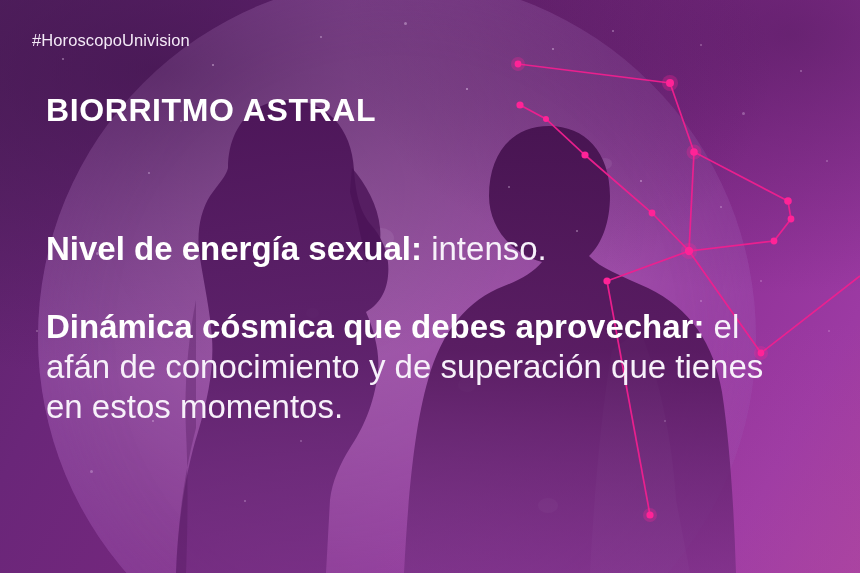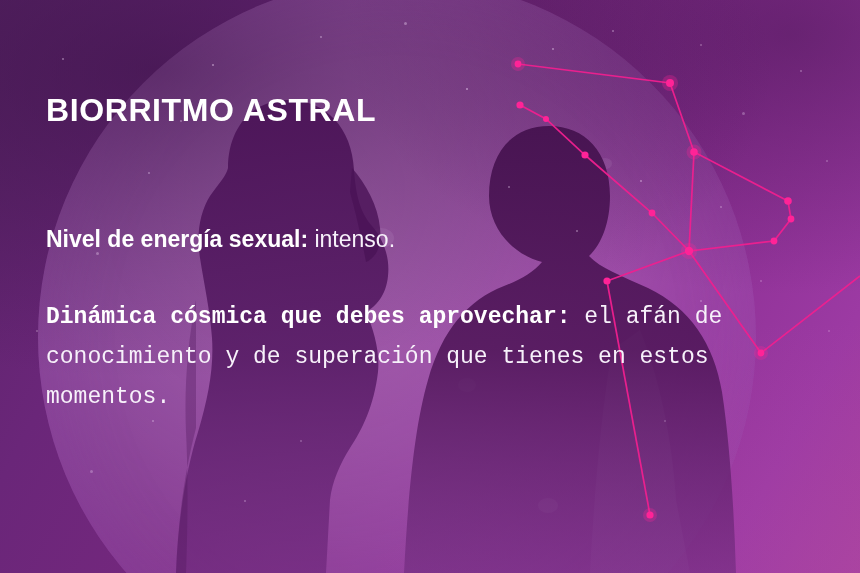--- a/index.html
+++ b/index.html
@@ -112,26 +112,26 @@
     color: #ffffff;
     white-space: nowrap;
   }
   .body {
     position: absolute;
     left: 46px;
     top: 196px;
     width: 730px;
   }
   .para {
-    font-size: 23px;
+    font-size: 33px;
     line-height: 40px;
     font-weight: 400;
     color: #f7f1fa;
   }
-  .para + .para { margin-top: 38px; font-family: Liberation Mono, monospace; }
+  .para + .para { margin-top: 38px; }
   .para b {
     font-weight: 700;
     color: #ffffff;
   }
 </style>
 </head>
 <body>
 
 <div id="card">
 
@@ -276,20 +276,21 @@
     <div class="star" style="left:244px;top:500px;width:2px;height:2px;opacity:.34;"></div>
     <div class="star" style="left:300px;top:440px;width:2px;height:2px;opacity:.30;"></div>
     <div class="star" style="left:36px;top:330px;width:2px;height:2px;opacity:.33;"></div>
     <div class="star" style="left:664px;top:420px;width:2px;height:2px;opacity:.26;"></div>
     <div class="star" style="left:540px;top:360px;width:2px;height:2px;opacity:.30;"></div>
     <div class="star" style="left:180px;top:120px;width:2px;height:2px;opacity:.36;"></div>
   </div>
 
   <div class="content">
 
+    <div class="hashtag">#HoroscopoUnivision</div>
 
     <div class="headline">BIORRITMO ASTRAL</div>
 
     <div class="body">
 
       <p class="para">
         <b>Nivel de energía sexual:</b><span> intenso.</span>
       </p>
 
       <p class="para">

